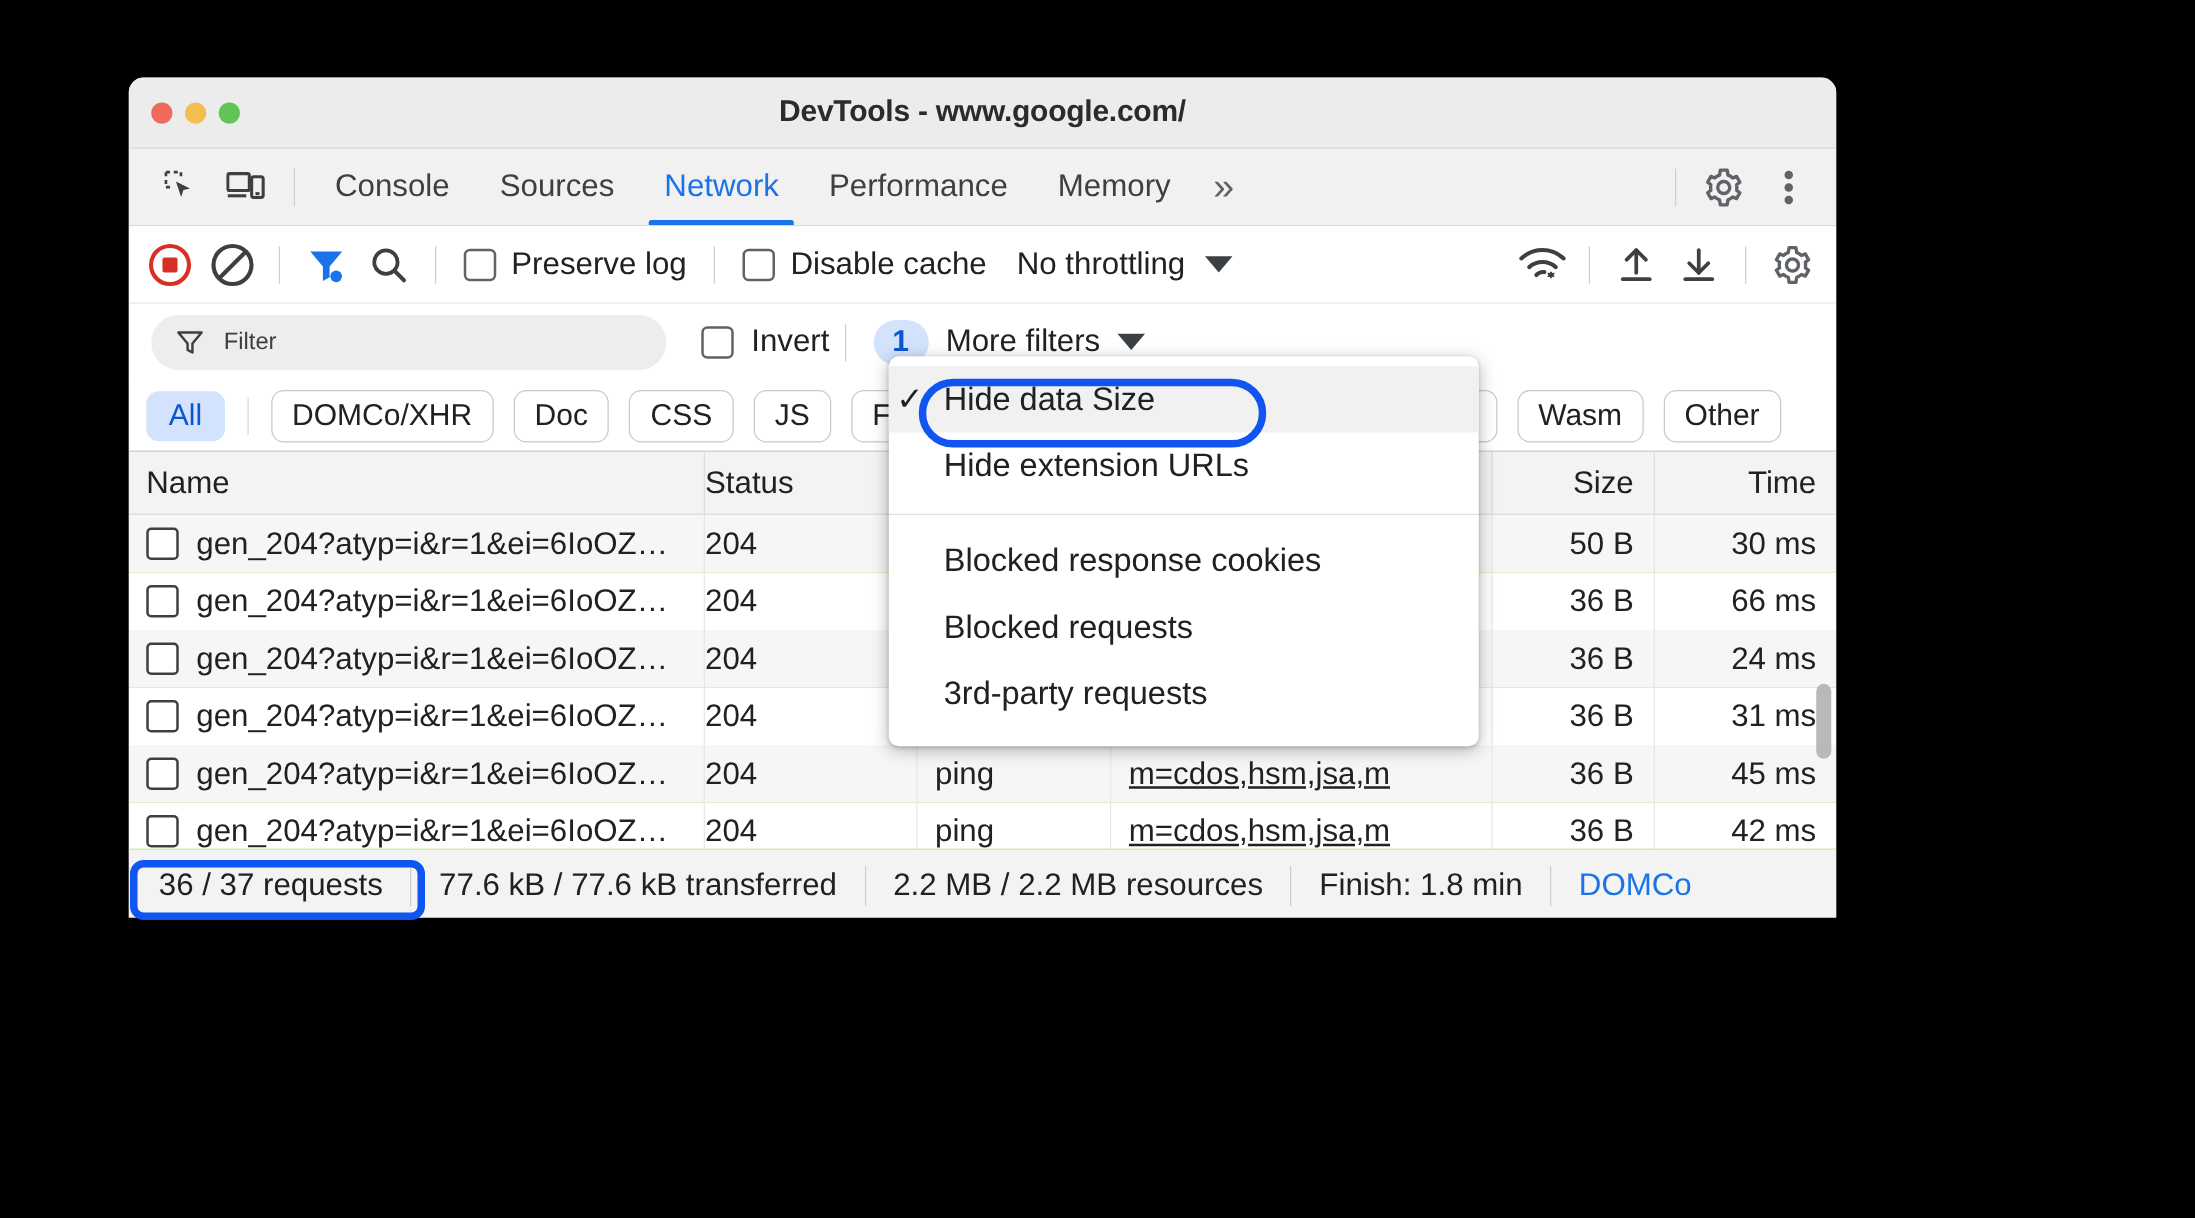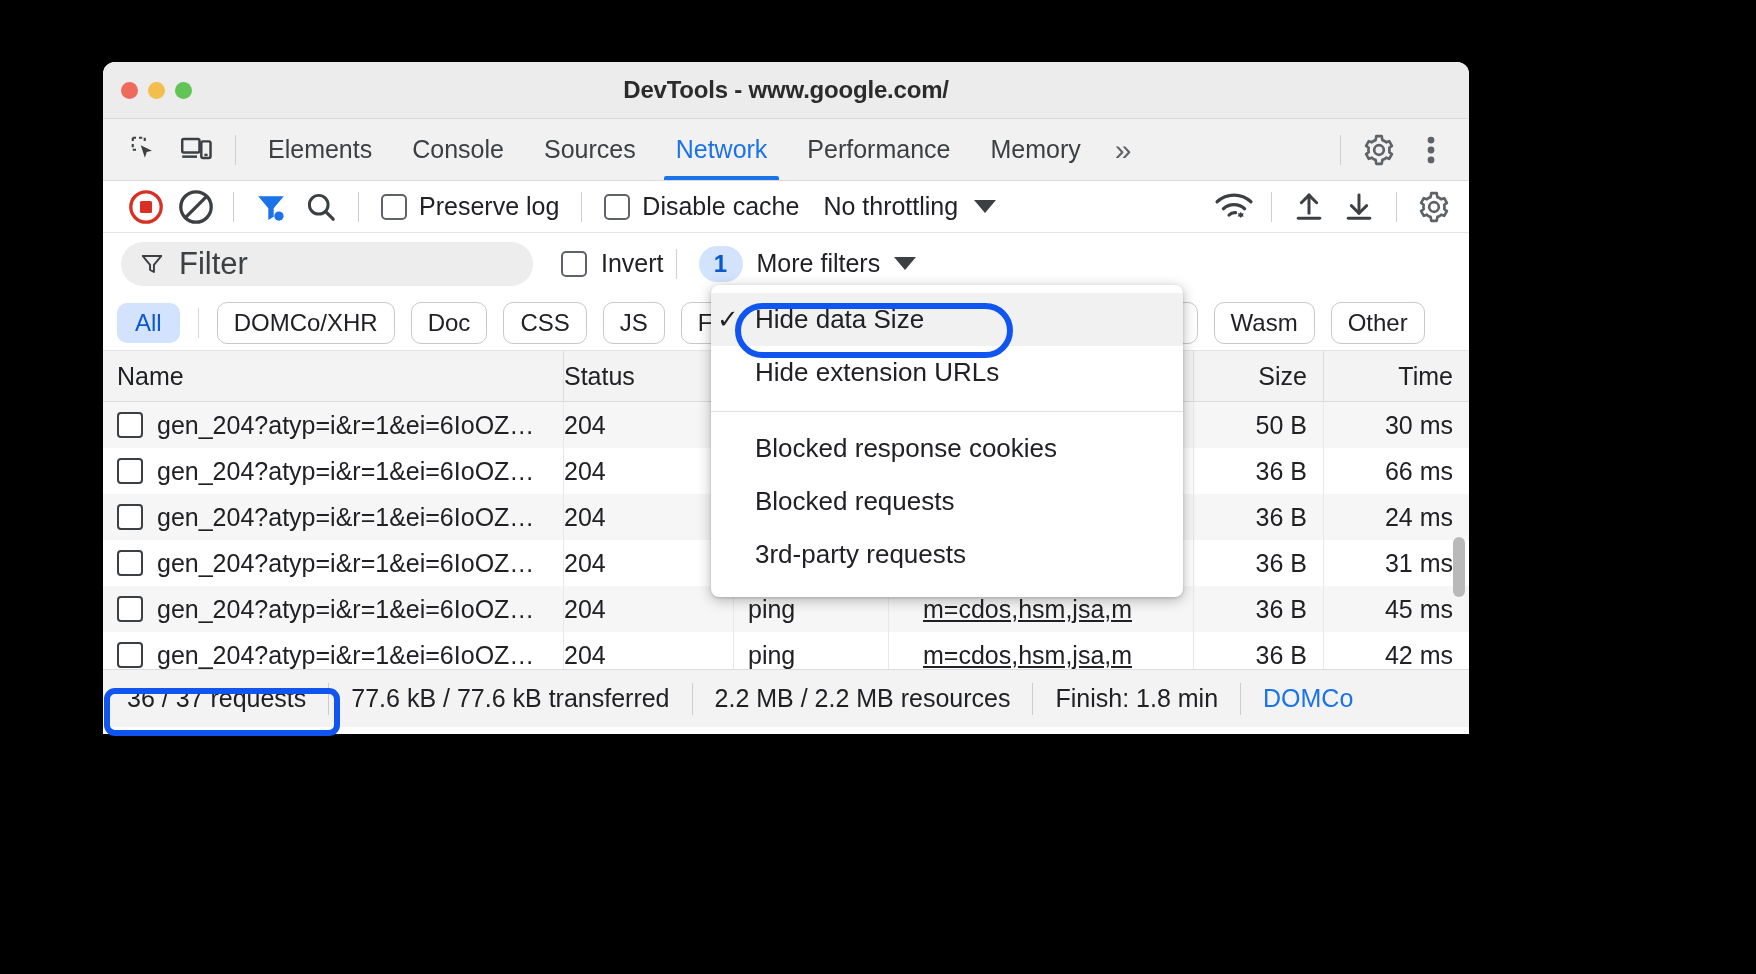--- a/index.html
+++ b/index.html
@@ -40,41 +40,41 @@
   .tab.active{color:#1a73e8;}
   .tab.active:after{
     content:"";position:absolute;left:8px;right:8px;bottom:0;height:4px;background:#1a73e8;border-radius:2px 2px 0 0;
   }
   .tab-more{font-size:30px;color:#5f6368;padding:0 14px;letter-spacing:-4px;}
   .spacer{flex:1;}
   .tb-right{display:flex;align-items:center;padding-right:12px;}
 
   
   .nettoolbar{
-    height:52px;background:#fff;border-bottom:1px solid #e4e4e4;
-    display:flex;align-items:center;padding-left:18px;box-sizing:border-box;
+    height:62px;background:#fff;border-bottom:1px solid #e4e4e4;
+    display:flex;align-items:center;padding-left:8px;box-sizing:border-box;
   }
   .icbtn{width:50px;height:50px;display:flex;align-items:center;justify-content:center;}
   .chk-wrap{display:flex;align-items:center;gap:12px;padding:0 10px;}
   .chkbox{width:26px;height:26px;border:2.5px solid #5f6368;border-radius:5px;box-sizing:border-box;background:#fff;}
   .chk-label{font-size:25px;color:#202124;white-space:nowrap;}
   .throttle{display:flex;align-items:center;gap:16px;padding:0 6px 0 14px;}
   .throttle .tlabel{font-size:25px;color:#202124;white-space:nowrap;}
   .caret{width:0;height:0;border-left:11px solid transparent;border-right:11px solid transparent;border-top:13px solid #3c4043;}
 
   
   .filterrow{
     height:62px;background:#fff;display:flex;align-items:center;padding-left:18px;box-sizing:border-box;
     border-bottom:1px solid #fff;
   }
   .filterbox{
     width:412px;height:44px;background:#ededed;border-radius:22px;
     display:flex;align-items:center;gap:14px;padding:0 18px;box-sizing:border-box;
   }
-  .filterbox .ph{font-size:31px;color:#3c4043;}
+  .filterbox .ph{font-size:19px;color:#3c4043;}
   .invert{display:flex;align-items:center;gap:14px;margin-left:28px;}
   .morefilters{display:flex;align-items:center;gap:14px;margin-left:10px;}
   .badge{
     min-width:44px;height:36px;border-radius:18px;background:#d3e3fd;color:#0b57d0;
     font-size:24px;font-weight:bold;display:flex;align-items:center;justify-content:center;padding:0 12px;box-sizing:border-box;
   }
   .mf-label{font-size:25px;color:#202124;}
 
   
   .chiprow{
@@ -101,21 +101,21 @@
   .c-size{width:130px;padding-right:16px;box-sizing:border-box;border-left:1px solid #dcdcdc;height:50px;display:flex;align-items:center;justify-content:flex-end;}
   .c-time{width:146px;padding-right:16px;box-sizing:border-box;border-left:1px solid #dcdcdc;height:50px;display:flex;align-items:center;justify-content:flex-end;}
 
   .row{display:flex;height:46px;align-items:center;font-size:25px;color:#202124;}
   .row.odd{background:#f6f6f6;}
   .row.even{background:#fff;}
   .row .c-name{display:flex;align-items:center;gap:14px;overflow:hidden;white-space:nowrap;}
   .row .c-status,.row .c-type,.row .c-init,.row .c-size,.row .c-time{height:46px;border-left:1px solid #e8e8e8;}
   .rowchk{width:26px;height:26px;min-width:26px;border:2.5px solid #3c4043;border-radius:4px;box-sizing:border-box;background:#fff;}
   .namecell{overflow:hidden;text-overflow:ellipsis;white-space:nowrap;}
-  .initlink{color:#202124;text-decoration:underline;white-space:nowrap;overflow:hidden;margin-left:20px;}
+  .initlink{color:#202124;text-decoration:underline;white-space:nowrap;overflow:hidden;}
 
   .vscroll{
     position:absolute;right:4px;top:186px;width:12px;height:60px;border-radius:6px;background:#b9b9b9;
   }
 
   
   .footer{
     height:58px;background:#f3f3f3;border-top:1px solid #dcdcdc;
     display:flex;align-items:center;font-size:25px;color:#202124;padding-left:24px;box-sizing:border-box;
   }
@@ -171,23 +171,20 @@
       <div class="tbicon">
         <svg width="32" height="28" viewBox="0 0 26 22">
           <rect x="1" y="2" width="14" height="11" rx="1.2" fill="none" stroke="#3c4043" stroke-width="2"></rect>
           <rect x="1" y="15.4" width="12" height="2" fill="#3c4043"></rect>
           <rect x="16.5" y="4" width="7.5" height="13.5" rx="1.4" fill="none" stroke="#3c4043" stroke-width="2"></rect>
           <rect x="19" y="14" width="2.6" height="2" fill="#3c4043"></rect>
         </svg>
       </div>
       <div class="vsep"></div>
 
-      <div class="tab">
-          <span>Elements</span>
-        </div>
       <div class="tab">
           <span>Console</span>
         </div>
       <div class="tab">
           <span>Sources</span>
         </div>
       <div class="tab active">
           <span>Network</span>
         </div>
       <div class="tab">

